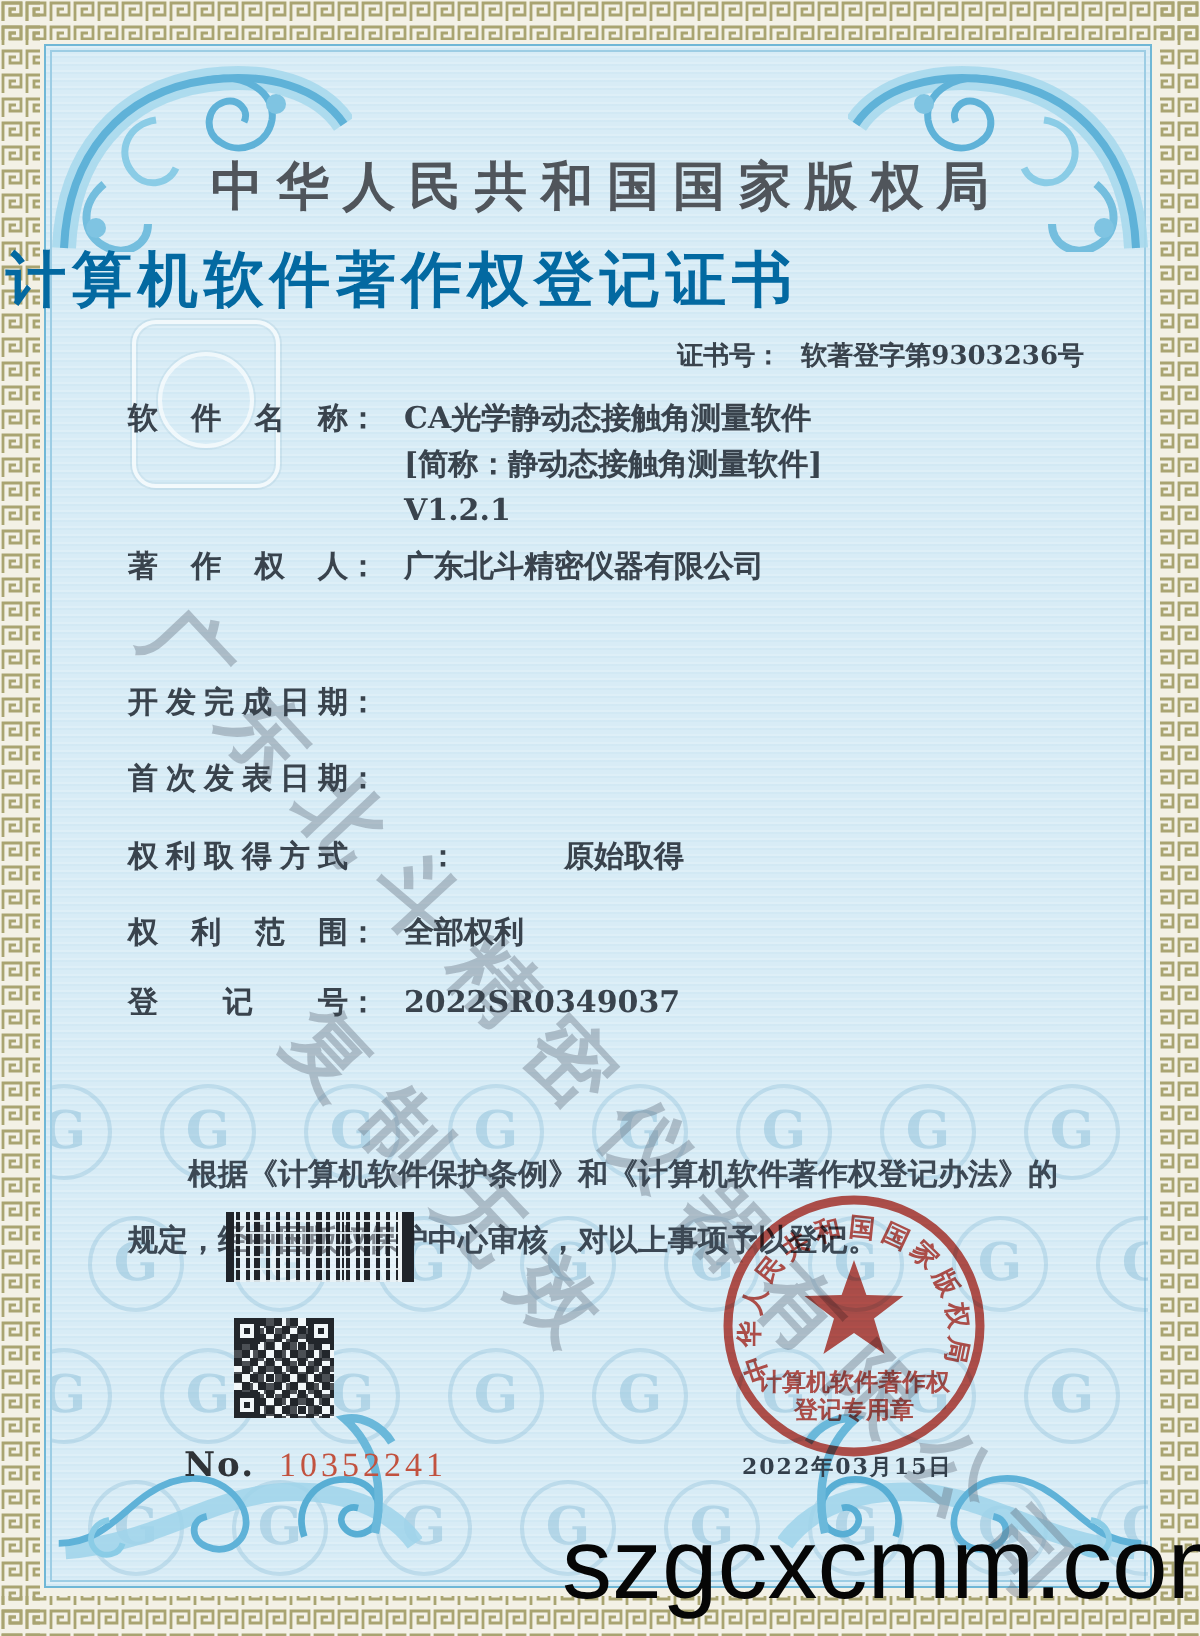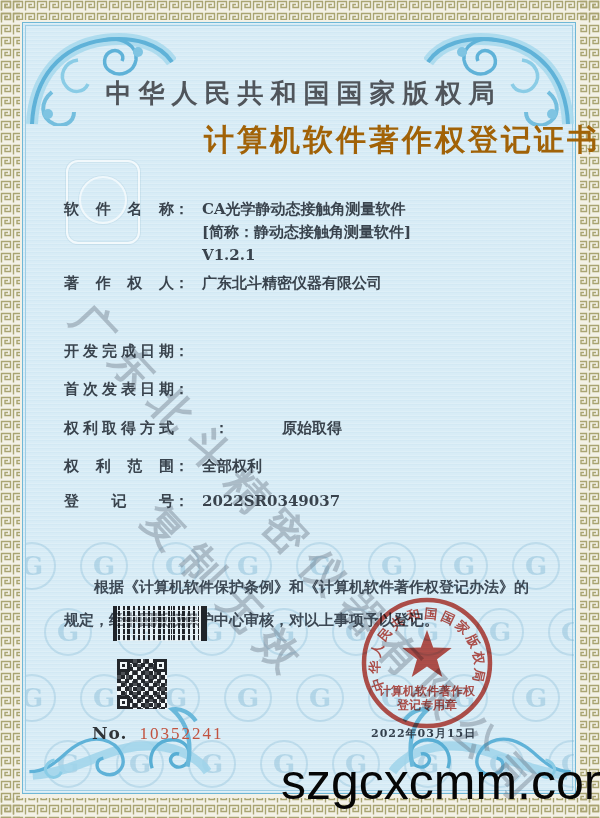--- a/index.html
+++ b/index.html
@@ -54,22 +54,22 @@
     font-weight:bold; color:rgba(103,115,130,.40); pointer-events:none;
   }
   .diag.company{left:100px; top:292px; font-size:42px; letter-spacing:14px; transform:rotate(47deg);}
   .diag.invalid{left:170px; top:492px; font-size:42px; letter-spacing:14px; transform:rotate(47deg);}
   
   .issuer{
     position:absolute; left:0; right:0; top:76px; z-index:6; text-align:center;
     font-size:26px; font-weight:bold; letter-spacing:7px; color:#50555b; text-indent:7px;
   }
   .main-title{
-    position:absolute; left:0; right:0; top:120px; z-index:6; text-align:right;
-    font-size:30px; font-weight:bold; letter-spacing:3px; color:#a16207; text-indent:3px;
+    position:absolute; left:0; right:0; top:120px; z-index:6; text-align:left;
+    font-size:30px; font-weight:bold; letter-spacing:3px; color:#0369a1; text-indent:3px;
   }
   .cert-no{
     position:absolute; right:58px; top:169px; z-index:6;
     font-size:13px; font-weight:bold; color:#39434d;
   }
   .cert-no .lbl{margin-right:10px;}
   
   .row{position:absolute; left:64px; z-index:6; display:flex; align-items:flex-start;
        font-size:15px; font-weight:bold; color:#39434d; line-height:23px;}
   .row .lab{width:110px; text-align:justify; text-align-last:justify; flex:none;}
@@ -203,20 +203,23 @@
       <use href="#waveOrn" width="185" height="105"></use>
     </svg>
 
   <div class="emboss"></div>
 
   <div class="diag company">广东北斗精密仪器有限公司</div>
   <div class="diag invalid">复制无效</div>
 
   <div class="issuer">中华人民共和国国家版权局</div>
   <div class="main-title">计算机软件著作权登记证书</div>
+  <div class="cert-no">
+    <span class="lbl">证书号：</span><span>软著登字第9303236号</span>
+  </div>
 
   <div class="row r-name">
     <span class="lab">软件名称</span>
       <span class="col">：</span>
     <span class="val">
       <span style="display:block">CA光学静动态接触角测量软件</span>
       <span style="display:block">[简称：静动态接触角测量软件]</span>
       <span style="display:block">V1.2.1</span>
     </span>
   </div>

